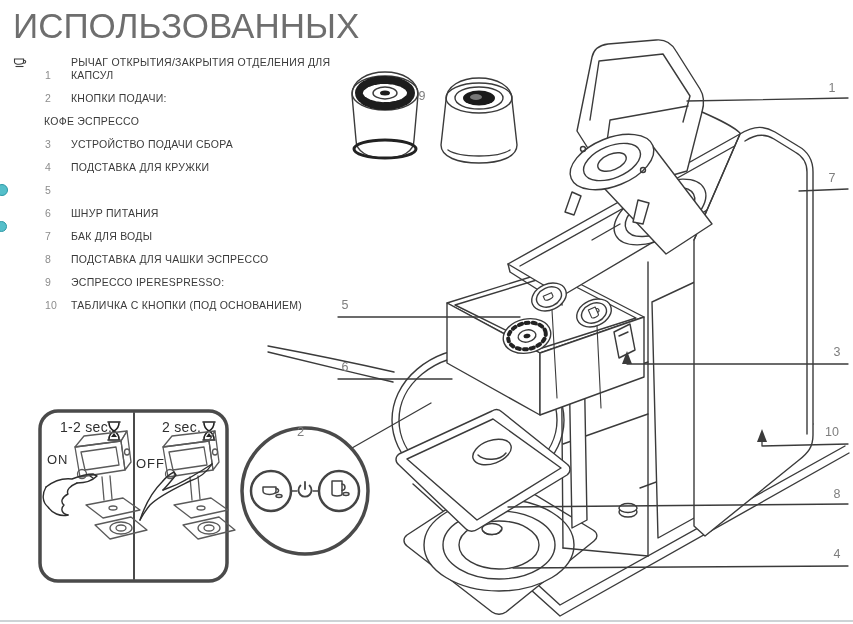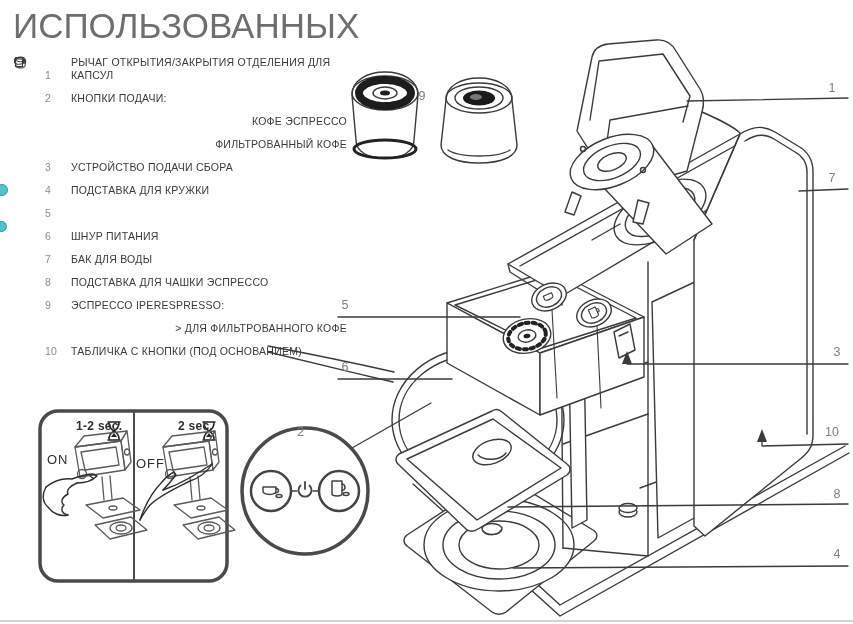--- a/index.html
+++ b/index.html
@@ -13,25 +13,25 @@
     font-size:35px;font-weight:400;color:#6e6e6e;letter-spacing:0px;
   }
   .parts{
     position:absolute;left:13px;top:56px;width:334px;
     font-size:10.5px;color:#3a3a3a;letter-spacing:.25px;
   }
   .part{display:flex;align-items:flex-end;line-height:13px;margin-bottom:10px;margin-left:32px;}
   .part .num{width:26px;flex:none;color:#8c8c8c;}
   .part .lbl{flex:1;}
   .part .lbl.narrow{max-width:238px;}
-  .sub{display:flex;align-items:center;gap:5px;margin:0 0 10px 26px;line-height:13px;justify-content:flex-end;}
+  .sub{display:flex;align-items:center;gap:5px;margin:0 0 10px 26px;line-height:13px;}
   .sub .icn{flex:none;display:inline-flex;}
   .co{position:absolute;font-size:12.5px;color:#7e7e7e;width:20px;text-align:center;}
   .boxlabel{position:absolute;color:#2f2f2f;}
-  .sec{font-size:12px;font-weight:bold;letter-spacing:.3px;margin-left:16px;}
+  .sec{font-size:14px;font-weight:normal;letter-spacing:.3px;}
   .onoff{font-size:13px;letter-spacing:1px;}
   .detailnum{position:absolute;font-size:13px;color:#7e7e7e;}
   .edge-dot{position:absolute;border-radius:50%;}
   .bottom-line{position:absolute;left:0;top:620px;width:853px;height:2px;background:#cdd3d6;}
   svg{position:absolute;left:0;top:0;}
 </style>
 </head>
 <body>
 
 <svg width="853" height="624" viewBox="0 0 853 624" fill="none" stroke="#3b3b3b" stroke-width="1.4" stroke-linejoin="round" stroke-linecap="round">
@@ -272,29 +272,20 @@
   <div class="sub">
     <span class="icn">
       <svg width="15" height="13" viewBox="0 0 15 13" stroke="#3a3a3a" fill="none" stroke-width="1.1">
         <path d="M 1.5,3 h 9 v 3 c 0,3 -9,3 -9,0 Z"></path>
           <path d="M 10.5,4 c 3,0.5 3,3 0,3.5"></path>
           <path d="M 2.5,10.5 h 8"></path>
       </svg>
     </span>
     <span>КОФЕ ЭСПРЕССО</span>
   </div>
-  <div class="sub">
-    <span class="icn">
-      <svg width="15" height="13" viewBox="0 0 15 13" stroke="#3a3a3a" fill="none" stroke-width="1.1">
-        <path d="M 2.5,1.5 h 7 v 8.5 c 0,1.5 -7,1.5 -7,0 Z"></path>
-          <path d="M 9.5,3 c 3,0.5 3,3.5 0,4"></path>
-      </svg>
-    </span>
-    <span>ФИЛЬТРОВАННЫЙ КОФЕ</span>
-  </div>
   <div class="part">
     <span class="num">3</span>
     <span class="lbl">УСТРОЙСТВО ПОДАЧИ СБОРА</span>
   </div>
   <div class="part">
     <span class="num">4</span>
     <span class="lbl">ПОДСТАВКА ДЛЯ КРУЖКИ</span>
   </div>
   <div class="part">
     <span class="num">5</span>
@@ -307,29 +298,20 @@
     <span class="num">7</span>
     <span class="lbl">БАК ДЛЯ ВОДЫ</span>
   </div>
   <div class="part">
     <span class="num">8</span>
     <span class="lbl">ПОДСТАВКА ДЛЯ ЧАШКИ ЭСПРЕССО</span>
   </div>
   <div class="part">
     <span class="num">9</span>
     <span class="lbl">ЭСПРЕССО IPERESPRESSO:</span>
-  </div>
-  <div class="sub">
-    <span class="icn">
-      <svg width="15" height="13" viewBox="0 0 15 13" fill="none" stroke="#3a3a3a" stroke-width="1">
-        <path d="M 2.5,4 C 2.5,1.8 5,1 7.5,1 C 10,1 12.5,1.8 12.5,4 L 12,10 C 12,11.5 10,12 7.5,12 C 5,12 3,11.5 3,10 Z"></path>
-        <ellipse cx="7.5" cy="3.8" rx="4.2" ry="2"></ellipse>
-      </svg>
-    </span>
-    <span>&gt; ДЛЯ ФИЛЬТРОВАННОГО КОФЕ</span>
   </div>
   <div class="part">
     <span class="num">10</span>
     <span class="lbl">ТАБЛИЧКА С КНОПКИ (ПОД ОСНОВАНИЕМ)</span>
   </div>
 </div>
 
 <div class="co" style="left:822px;top:81px;">1</div>
 <div class="co" style="left:822px;top:171px;">7</div>
 <div class="co" style="left:827px;top:345px;">3</div>

